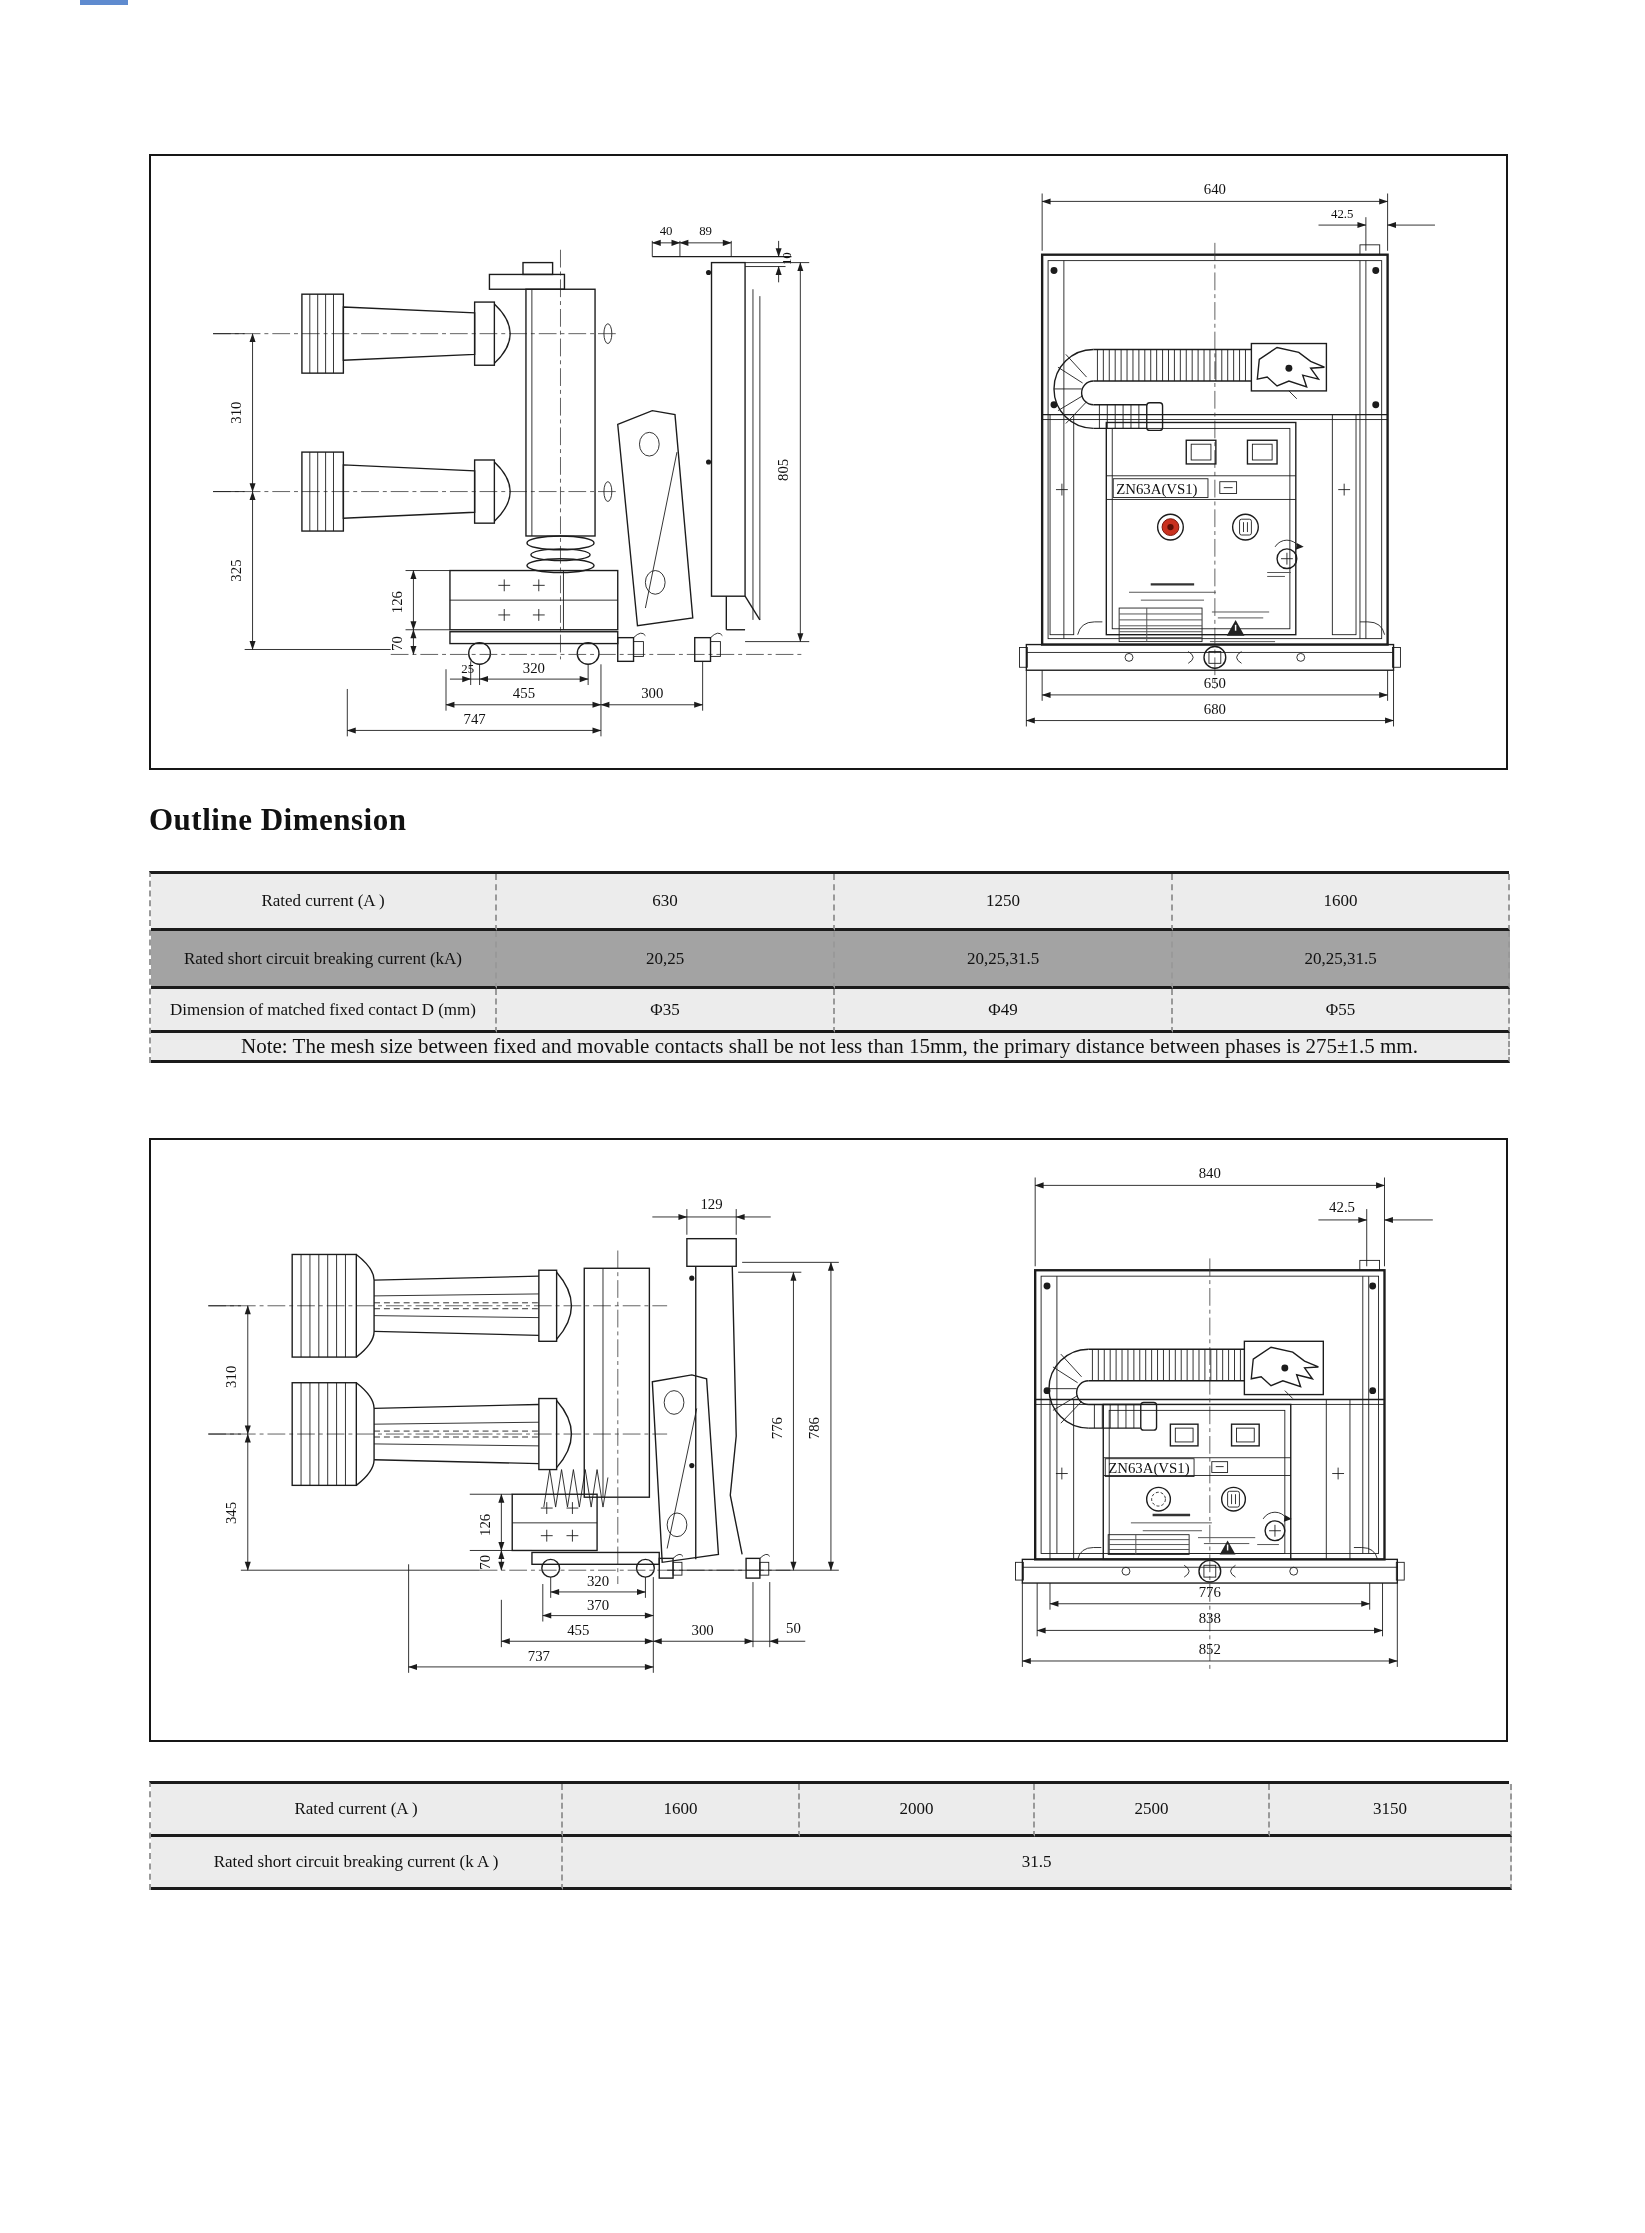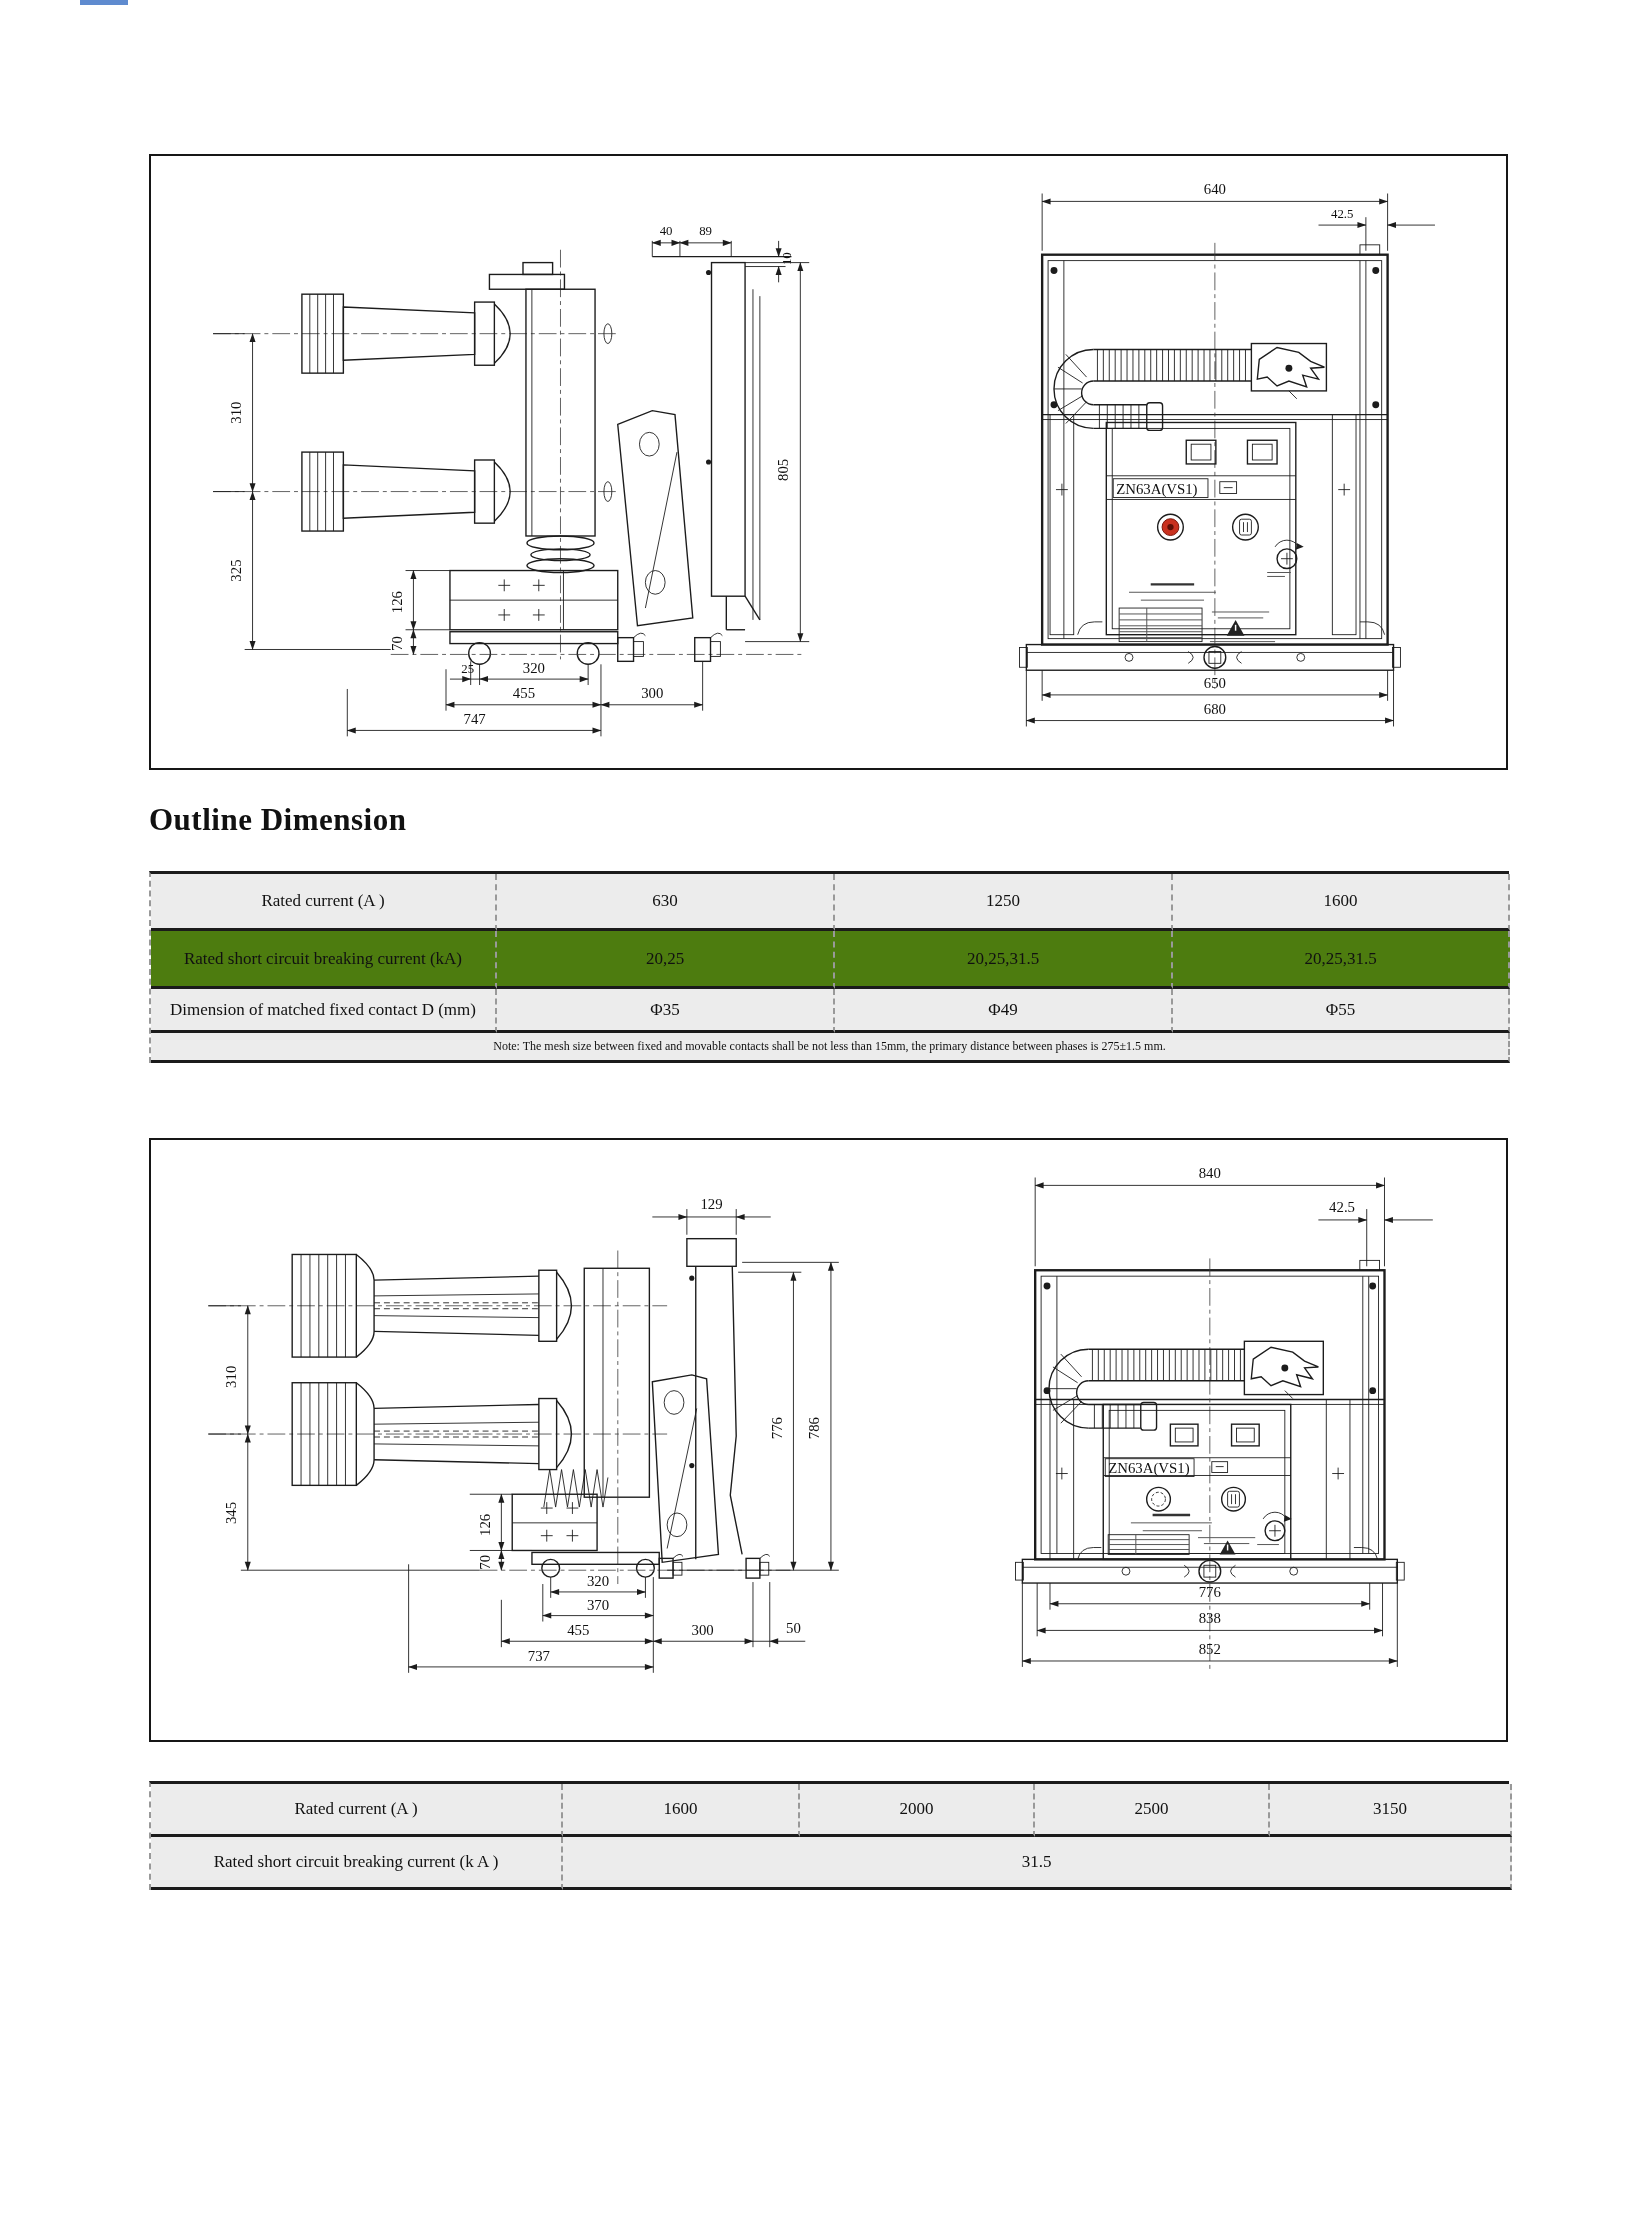--- a/index.html
+++ b/index.html
@@ -13,23 +13,23 @@
            letter-spacing:0.5px;}
   
   .tbl{position:absolute;left:149px;width:1360px;display:grid;
        border-top:3px solid #1b1b1b;border-left:2px dashed #999;box-sizing:border-box;}
   #table1{top:871px;grid-template-columns:346px 338px 338px 337px;}
   #table2{top:1781px;grid-template-columns:412px 237px 235px 235px 242px;}
   .cell{display:flex;align-items:center;justify-content:center;text-align:center;
         font-size:17px;border-right:2px dashed #999;border-bottom:3px solid #1b1b1b;
         box-sizing:border-box;padding:8px 8px;line-height:1.25;}
   .gray{background:#ececec;}
-  .white{background:#4d7c0f;}
+  .white{background:#a3a3a3;}
   .h57{height:57px;} .h58{height:58px;} .h60{height:44px;} .h30{height:30px;} .h53{height:53px;}
-  .note-cell{grid-column:1 / -1;font-size:12px;}
+  .note-cell{grid-column:1 / -1;font-size:21px;}
   .merged{grid-column:2 / -1;}
   
   svg text{font-family:"Liberation Serif",serif;fill:#111;}
   .dtxt{font-size:15px;}
   .stxt{font-size:13px;}
   .mtxt{font-size:15px;}
   .ln{fill:none;stroke:#1c1c1c;stroke-width:1.4;}
   .th{fill:none;stroke:#1c1c1c;stroke-width:.9;}
   .bold{fill:none;stroke:#1c1c1c;stroke-width:2.4;}
   .dim{fill:none;stroke:#1c1c1c;stroke-width:.9;}

